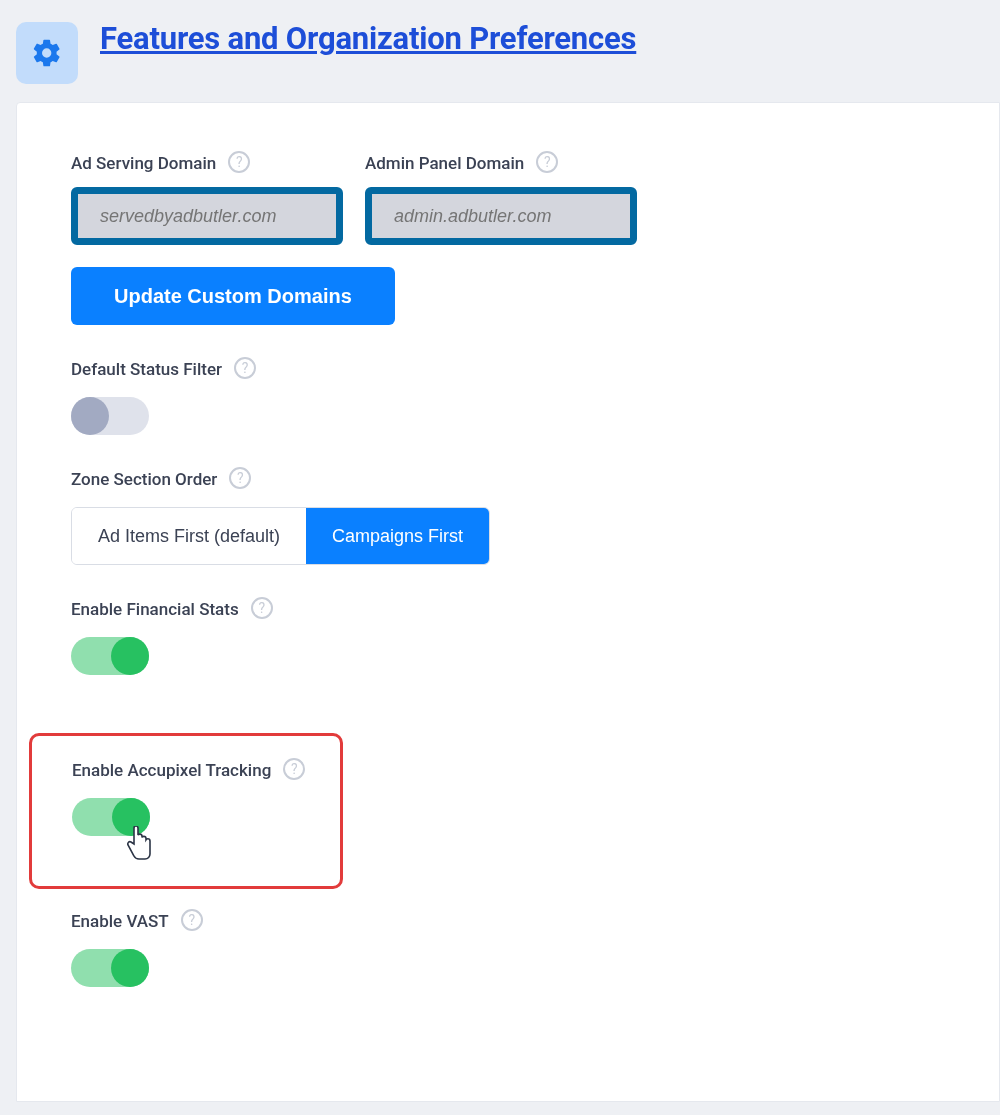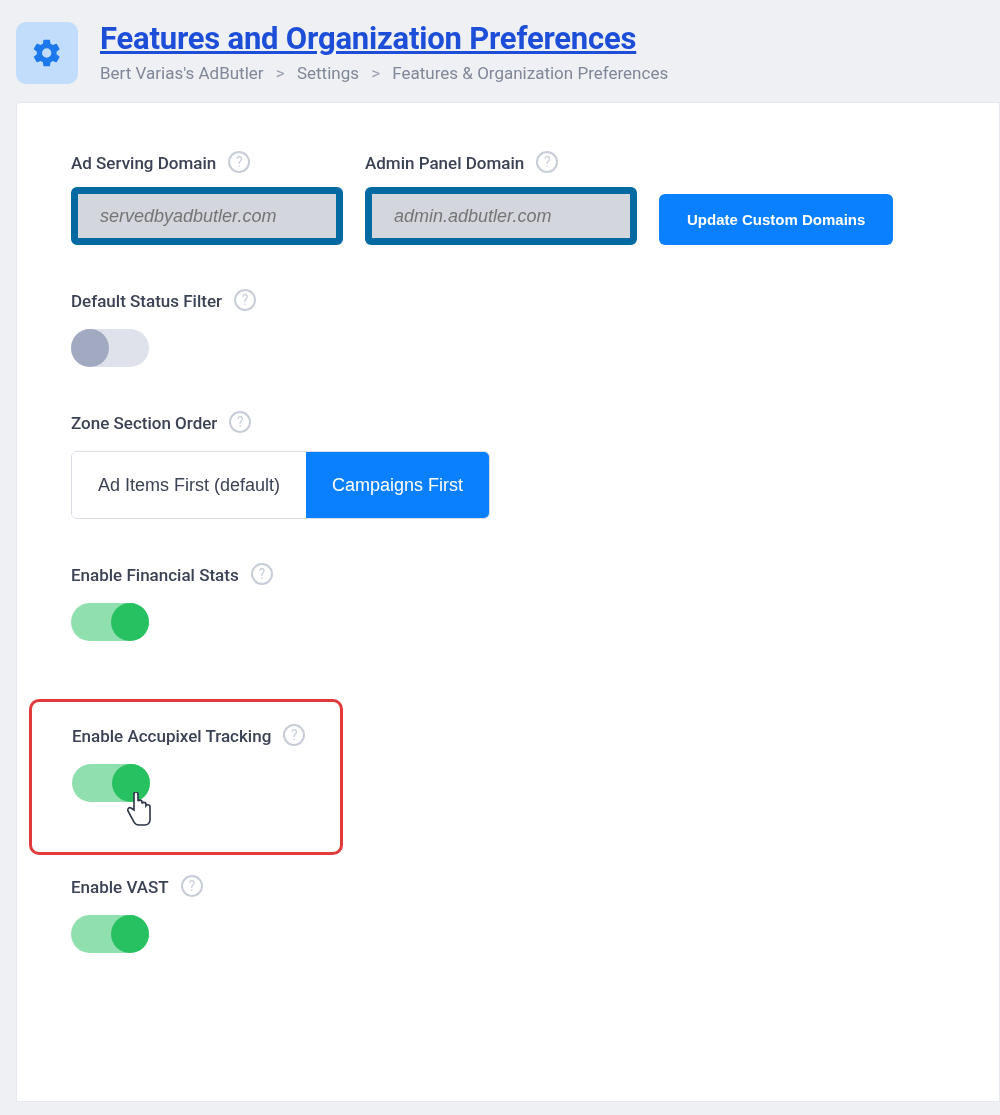--- a/index.html
+++ b/index.html
@@ -95,33 +95,33 @@
     background: #d4d6dd;
     border: 7px solid #0369a1;
     border-radius: 6px;
     padding: 0 22px;
     font-size: 18px;
     font-style: italic;
     color: #7e8494;
     width: 272px;
   }
   .btn-primary {
-    height: 51px;
+    height: 58px;
     background: #0a80ff;
     color: #fff;
     border: none;
     border-radius: 6px;
-    font-size: 15px;
+    font-size: 20px;
     font-weight: 600;
-    padding: 0 28px;
+    padding: 0 43px;
     cursor: pointer;
   }
   
   .section {
-    margin-top: 44px;
+    margin-top: 32px;
   }
   .section .field-label-row { margin-bottom: 18px; }
   
   .toggle {
     width: 78px;
     height: 38px;
     border-radius: 20px;
     position: relative;
     cursor: pointer;
   }
@@ -145,21 +145,21 @@
   .toggle.on .knob {
     right: 0;
     background: #27c161;
   }
   
   .segmented {
     display: inline-flex;
     border: 1px solid #d9dde5;
     border-radius: 6px;
     overflow: hidden;
-    height: 68px;
+    height: 58px;
   }
   .segmented .seg {
     padding: 0 26px;
     display: flex;
     align-items: center;
     font-size: 18px;
     font-weight: 500;
     color: #3b4254;
     background: #fff;
     cursor: pointer;
@@ -193,27 +193,20 @@
 
 <div class="page">
   <div class="header">
     <div class="header-icon">
       <svg viewBox="0 0 24 24" fill="#1b78ed">
           <path d="M19.14,12.94a7.14,7.14,0,0,0,.05-.94,7.14,7.14,0,0,0-.05-.94l2.11-1.65a.5.5,0,0,0,.12-.64l-2-3.46a.5.5,0,0,0-.61-.22l-2.49,1a7.26,7.26,0,0,0-1.63-.94l-.38-2.65A.5.5,0,0,0,13.77,2H9.77a.5.5,0,0,0-.49.42L8.9,5.07a7.26,7.26,0,0,0-1.63.94l-2.49-1a.5.5,0,0,0-.61.22l-2,3.46a.5.5,0,0,0,.12.64L4.4,11.06a7.14,7.14,0,0,0-.05.94,7.14,7.14,0,0,0,.05.94L2.29,14.59a.5.5,0,0,0-.12.64l2,3.46a.5.5,0,0,0,.61.22l2.49-1a7.26,7.26,0,0,0,1.63.94l.38,2.65a.5.5,0,0,0,.49.42h4a.5.5,0,0,0,.49-.42l.38-2.65a7.26,7.26,0,0,0,1.63-.94l2.49,1a.5.5,0,0,0,.61-.22l2-3.46a.5.5,0,0,0-.12-.64ZM11.77,15.5A3.5,3.5,0,1,1,15.27,12,3.5,3.5,0,0,1,11.77,15.5Z"></path>
         </svg>
     </div>
     <div class="header-text">
       <h1>Features and Organization Preferences</h1>
-      <div class="breadcrumb">
-        <span>Bert Varias's AdButler</span>
-        <span class="sep">&gt;</span>
-        <span>Settings</span>
-        <span class="sep">&gt;</span>
-        <span>Features &amp; Organization Preferences</span>
-      </div>
     </div>
   </div>
 
   <div class="card">
 
     <div class="domain-row">
       <div class="field">
         <div class="field-label-row">
           <span class="field-label">Ad Serving Domain</span>
           <span class="help">?</span>

